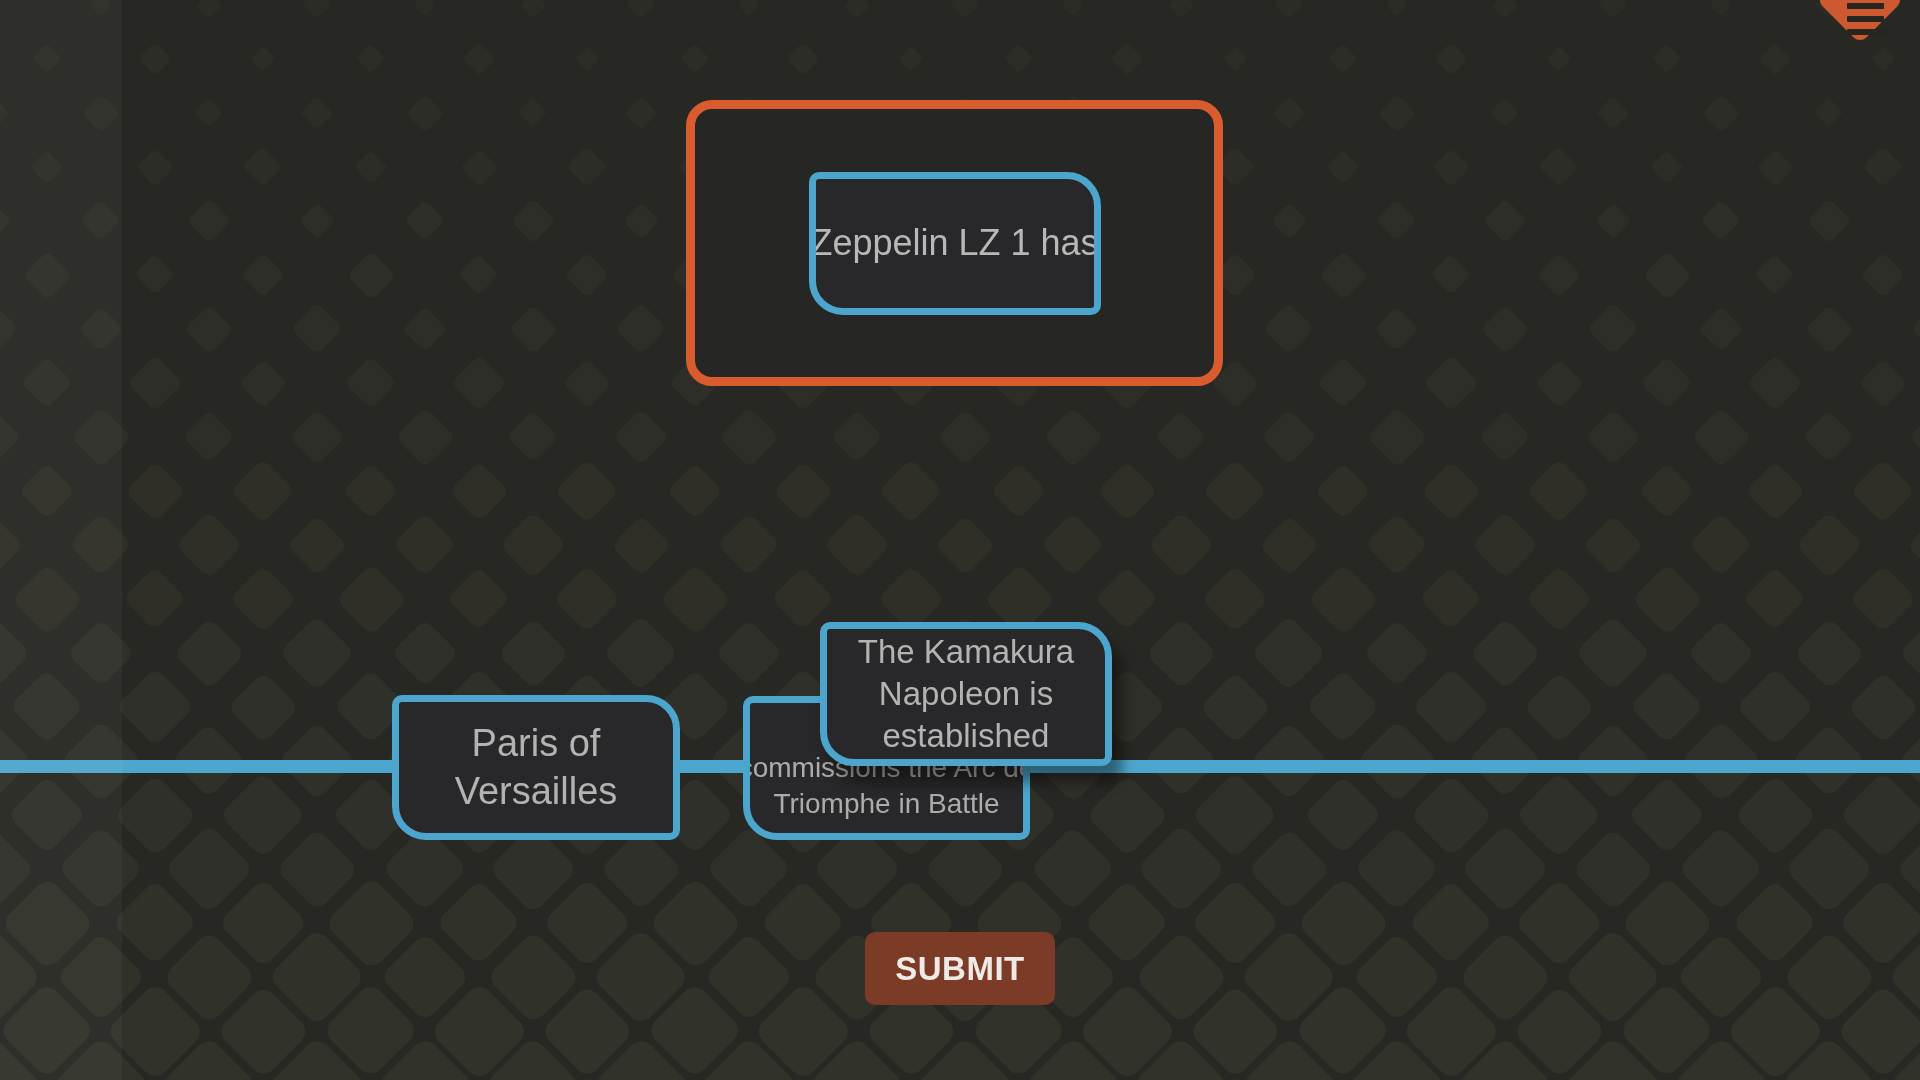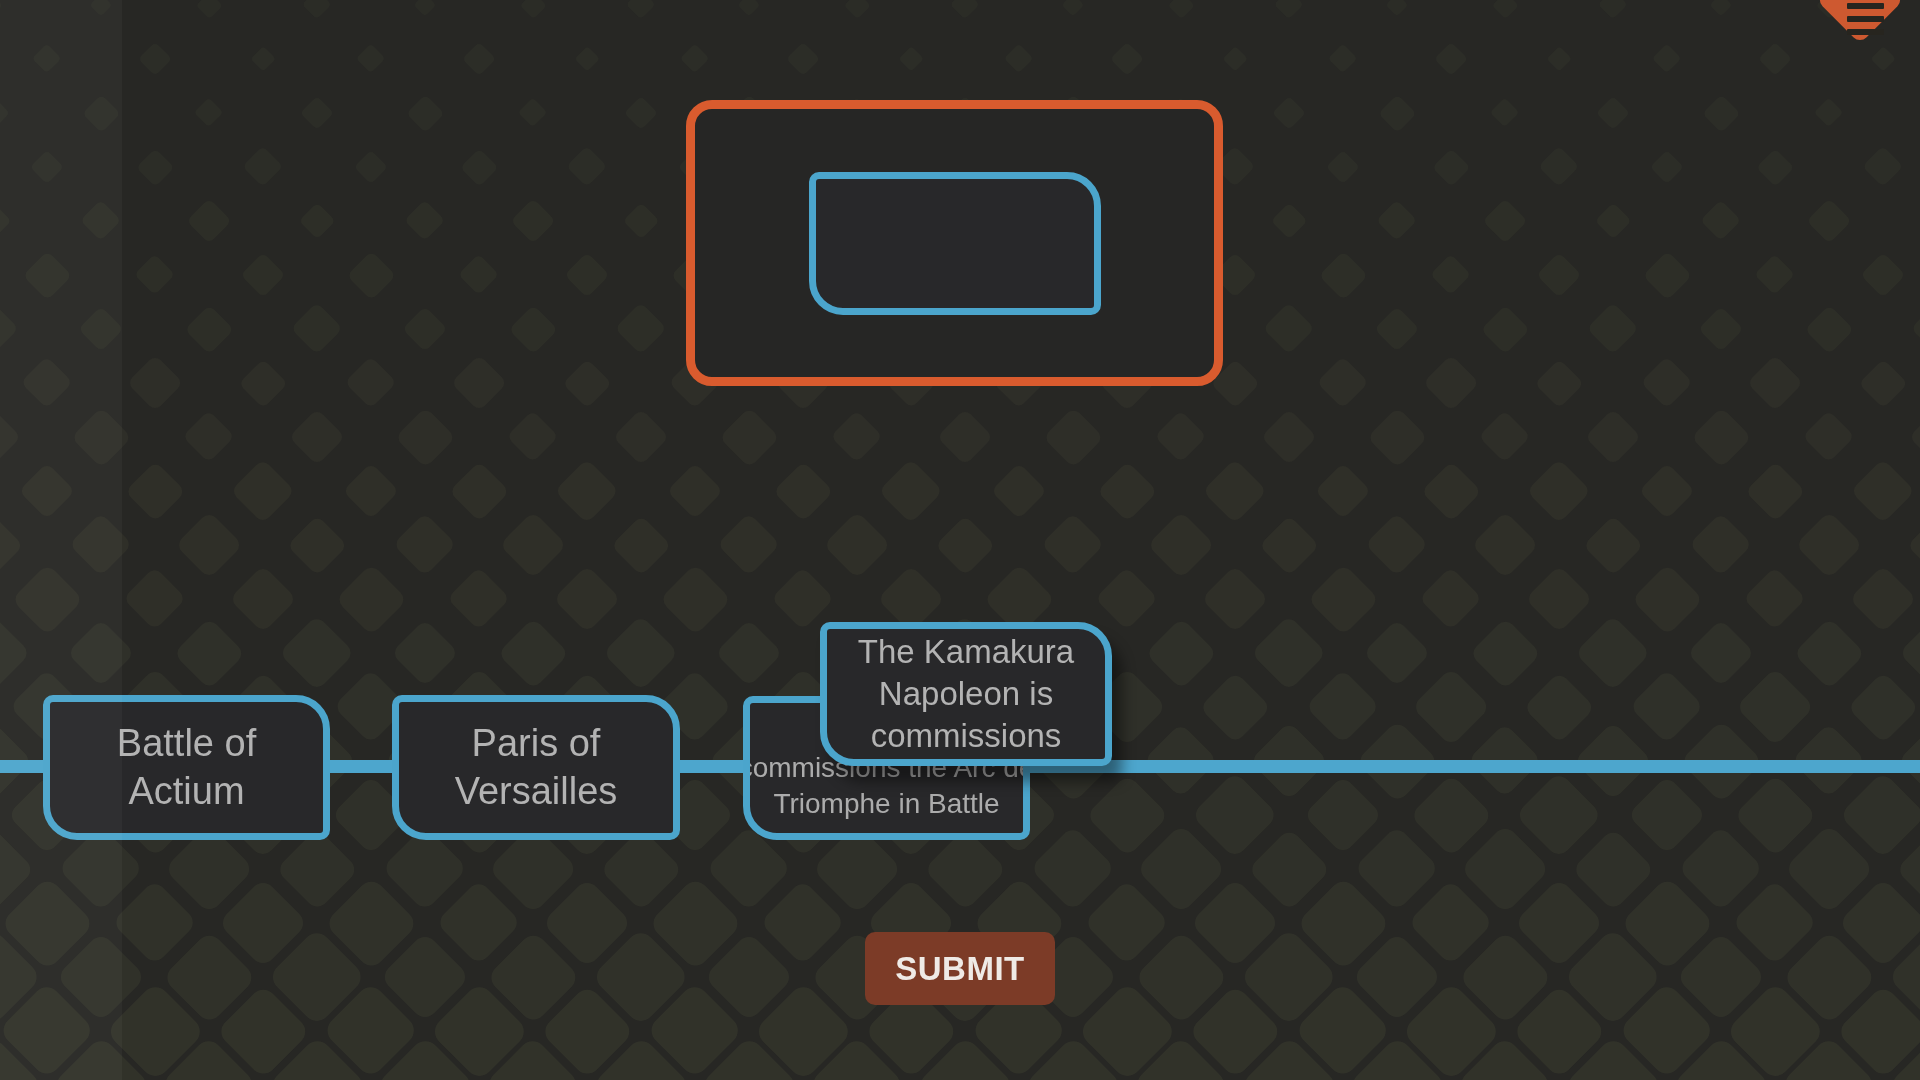--- a/index.html
+++ b/index.html
@@ -523,44 +523,41 @@
       <div class="bg-diamond" style="width: 70.7114px; height: 70.7114px; left: 1361.64px; top: 1049.64px; border-radius: 14px; background: rgba(205, 218, 135, 0.063);"></div>
       <div class="bg-diamond" style="width: 69.2618px; height: 69.2618px; left: 1470.37px; top: 1050.37px; border-radius: 13.713px; background: rgba(205, 218, 135, 0.063);"></div>
       <div class="bg-diamond" style="width: 70.7114px; height: 70.7114px; left: 1577.64px; top: 1049.64px; border-radius: 14px; background: rgba(205, 218, 135, 0.063);"></div>
       <div class="bg-diamond" style="width: 70.7114px; height: 70.7114px; left: 1685.64px; top: 1049.64px; border-radius: 14px; background: rgba(205, 218, 135, 0.063);"></div>
       <div class="bg-diamond" style="width: 69.2618px; height: 69.2618px; left: 1794.37px; top: 1050.37px; border-radius: 13.713px; background: rgba(205, 218, 135, 0.063);"></div>
       <div class="bg-diamond" style="width: 70.7114px; height: 70.7114px; left: 1901.64px; top: 1049.64px; border-radius: 14px; background: rgba(205, 218, 135, 0.063);"></div>
     </div>
 
   <div class="timeline-line"></div>
 
-  <div class="card card-battle">
-    <span class="line">Battle of</span>
-    <span class="line">Actium</span>
-  </div>
 
   <div class="card card-treaty">
     <span class="line">Paris of</span>
     <span class="line">Versailles</span>
   </div>
 
   <div class="card card-napoleon">
     <span class="line">Napoleon</span>
     <span class="line">commissions the Arc de</span>
     <span class="line">Triomphe in Battle</span>
   </div>
 
   <div class="card card-kamakura">
     <span class="line">The Kamakura</span>
     <span class="line">Napoleon is</span>
-    <span class="line">commissions</span>
+    <span class="line">established</span>
   </div>
 
   <div class="holding-frame">
     <div class="card card-zeppelin">
+      <span class="line">Zeppelin LZ 1 has</span>
     </div>
   </div>
 
   <button class="submit-btn">SUBMIT</button>
 
   <div class="menu-badge"></div>
   <div class="hamburger">
     <div class="bar"></div>
     <div class="bar"></div>
     <div class="bar"></div>

